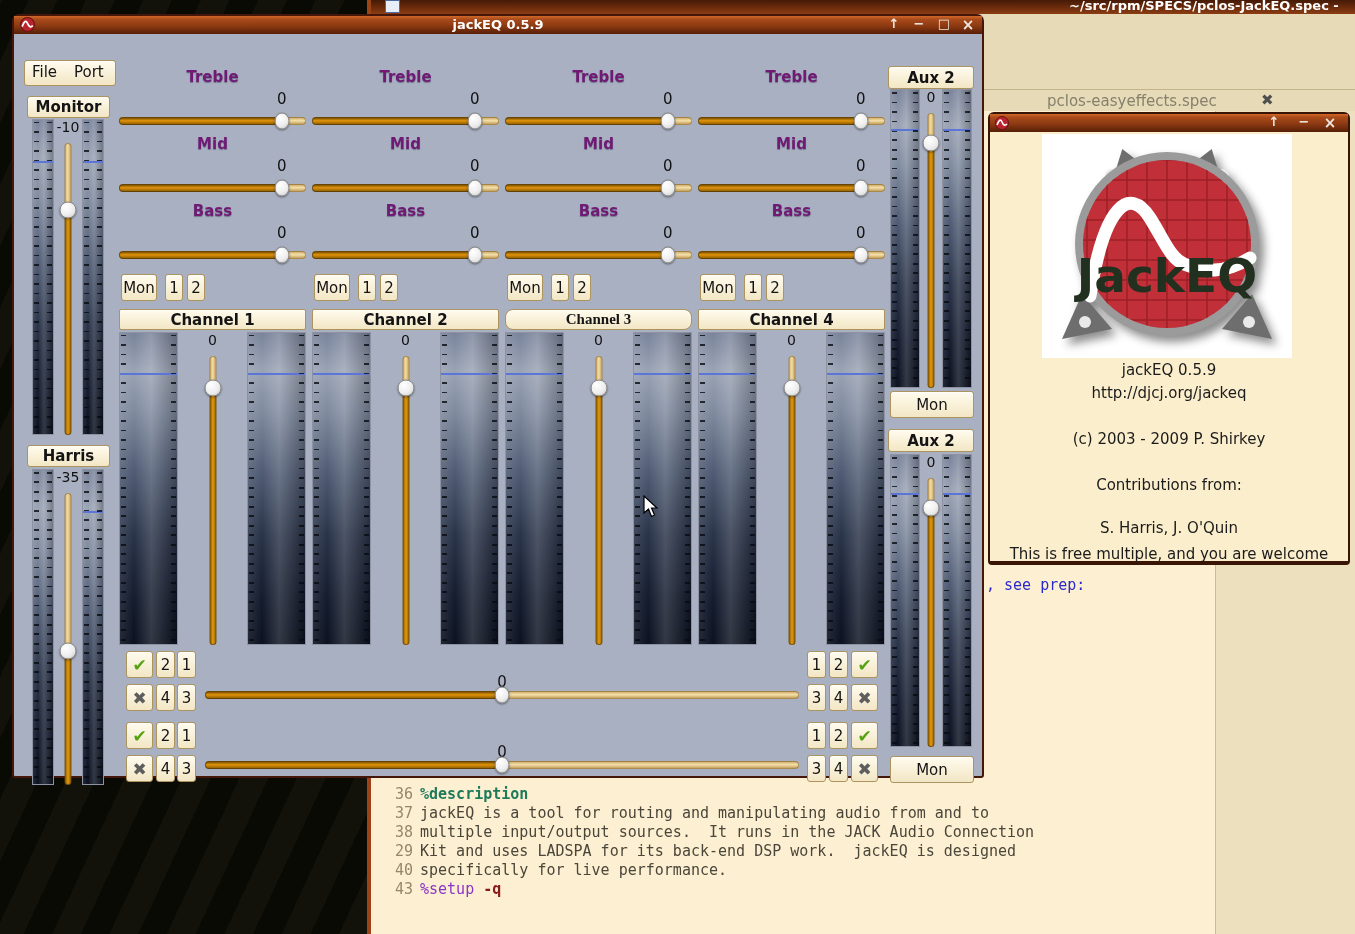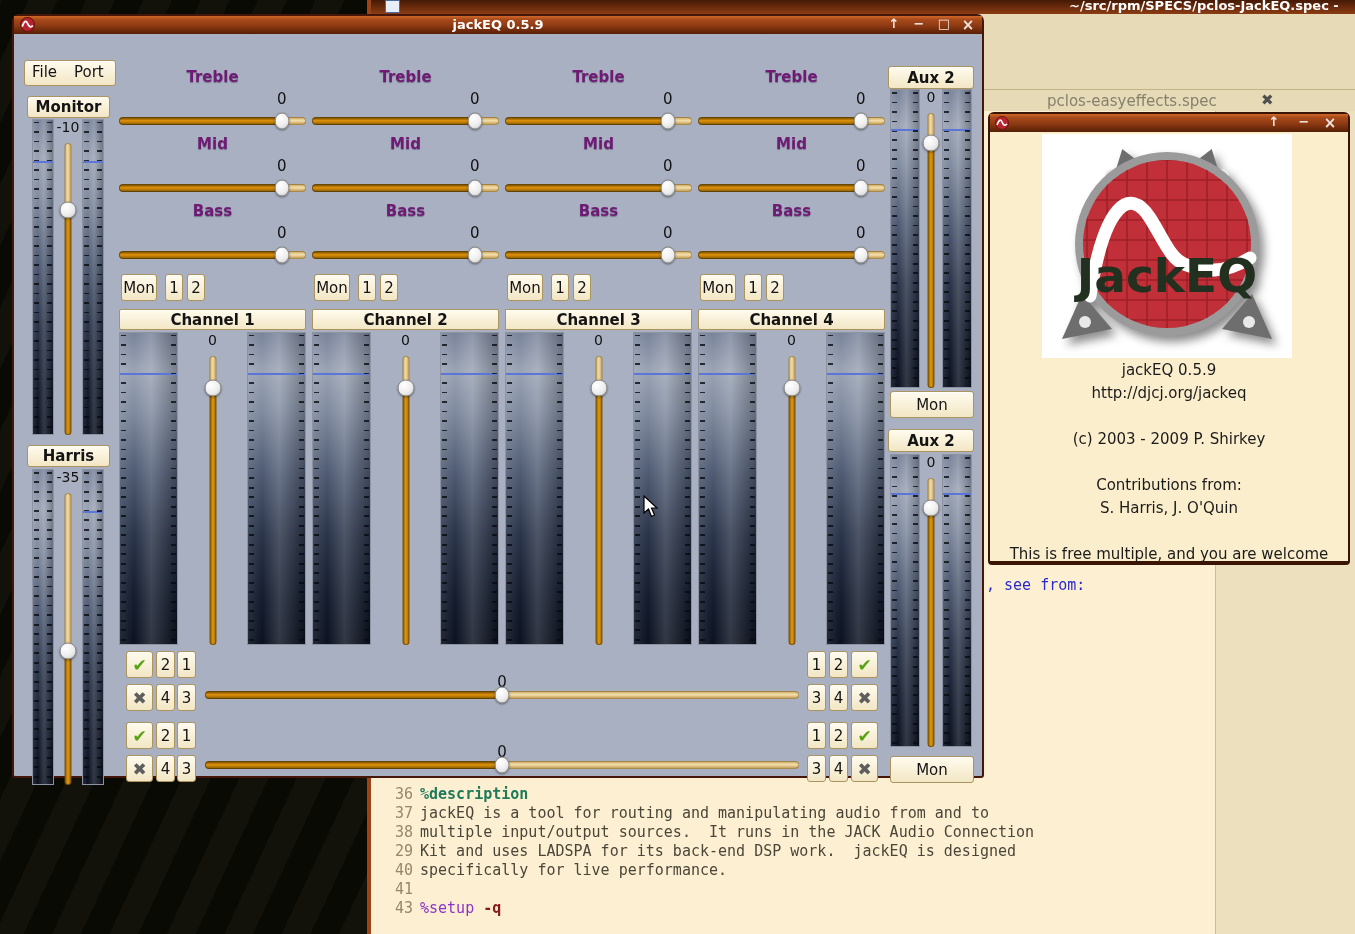--- a/index.html
+++ b/index.html
@@ -106,28 +106,27 @@
   <div id="editor-titlebar" class="abs">
     <div id="editor-app-icon" class="abs"></div>
     <div id="editor-title" class="abs">~/src/rpm/SPECS/pclos-JackEQ.spec -</div>
   </div>
   <div id="editor-toolbar" class="abs"></div>
   <div id="editor-tabbar" class="abs">
     <div id="editor-tab" class="abs">pclos-easyeffects.spec</div>
     <div id="tab-close" class="abs">✖</div>
   </div>
   <div id="scroll-col" class="abs"></div>
-  <div id="stray-line" class="abs">, see from:</div>
+  <div id="stray-line" class="abs">, see prep:</div>
   <div id="code-area" class="abs">
       <div class="code-line"><span class="gutter">36</span><span class="macro">%description</span></div>
       <div class="code-line"><span class="gutter">37</span><span class="plain">jackEQ is a tool for routing and manipulating audio from and to</span></div>
       <div class="code-line"><span class="gutter">38</span><span class="plain">multiple input/output sources.  It runs in the JACK Audio Connection</span></div>
       <div class="code-line"><span class="gutter">29</span><span class="plain">Kit and uses LADSPA for its back-end DSP work.  jackEQ is designed</span></div>
       <div class="code-line"><span class="gutter">40</span><span class="plain">specifically for live performance.</span></div>
-      <div class="code-line"><span class="gutter">41</span></div>
       <div class="code-line"><span class="gutter">43</span><span class="keyword">%setup</span><span class="flag"> -q</span></div>
     </div>
 </div>
 
 <div id="about" class="abs">
   <div class="win-titlebar abs">
     <svg class="abs" style="left:5px;top:2px" width="14" height="14" viewBox="0 0 14 14">
       <circle cx="7" cy="7" r="6.5" fill="#b8252e" stroke="#6a1212"></circle>
       <path d="M2,9 Q5,1 7,6 T12,8" stroke="#fff" stroke-width="1.6" fill="none"></path>
     </svg>
@@ -159,21 +158,21 @@
         </g>
         <path d="M48,162 C62,70 88,52 108,84 C122,106 128,124 142,130 C162,138 182,140 208,124" stroke="#ffffff" stroke-width="13" fill="none" stroke-linecap="round"></path>
         <text x="125" y="158" text-anchor="middle" font-family="DejaVu Sans, sans-serif" font-size="47" font-weight="bold" fill="#22301f">JackEQ</text>
       </g>
     </svg>
   </div>
   <div class="about-line abs" style="top:247px">jackEQ 0.5.9</div>
   <div class="about-line abs" style="top:270px">http://djcj.org/jackeq</div>
   <div class="about-line abs" style="top:316px">(c) 2003 - 2009 P. Shirkey</div>
   <div class="about-line abs" style="top:362px">Contributions from:</div>
-  <div class="about-line abs" style="top:385px">S. Harris, J. O'Quin</div>
+  <div class="about-line abs" style="top:405px">S. Harris, J. O'Quin</div>
   <div class="about-line abs" style="top:431px">This is free multiple, and you are welcome</div>
 </div>
 
 <div id="jackeq" class="abs">
   <div class="win-titlebar abs">
     <svg class="abs" style="left:6px;top:1px" width="15" height="15" viewBox="0 0 14 14">
       <circle cx="7" cy="7" r="6.5" fill="#b8252e" stroke="#6a1212"></circle>
       <path d="M2,9 Q5,1 7,6 T12,8" stroke="#fff" stroke-width="1.6" fill="none"></path>
     </svg>
     <div class="win-title abs">jackEQ 0.5.9</div>
@@ -318,21 +317,21 @@
           <div class="hslider" style="left: 0px; top: 210px; width: 187px;">
             <div class="htrack">
               <div class="hfill-left" style="width: 87%;"></div>
               <div class="hfill-right" style="width: 13%;"></div>
               <div class="hhandle" style="left: 87%;"></div>
             </div>
           </div>
           <div class="cream btn abs" style="left: 2px; top: 240px; width: 36px; height: 27px;">Mon</div>
           <div class="cream btn abs" style="left: 46px; top: 240px; width: 18px; height: 27px;">1</div>
           <div class="cream btn abs" style="left: 68px; top: 240px; width: 18px; height: 27px;">2</div>
-          <div class="cream btn bold abs" style="left: 0px; top: 275px; width: 187px; height: 21px; border-radius: 0;">Channel 3</div>
+          <div class="cream btn bold abs" style="left: 0px; top: 275px; width: 187px; height: 21px; border-radius: 8px; font-family: Liberation Serif, serif;">Channel 3</div>
         </div>
         <div class="fader" style="left: 491px; top: 298px; width: 187px; height: 313px;">
           <div class="meter" style="left: 0px; top: 0px; width: 59px; height: 313px;">
             <div class="blueline"></div>
           </div>
           <div class="meter" style="right: 0px; top: 0px; width: 59px; height: 313px;">
             <div class="blueline"></div>
           </div>
           <div class="fader-center" style="left: 59px; right: 59px; top: 0px; height: 313px;">
             <div class="fader-value">0</div>

